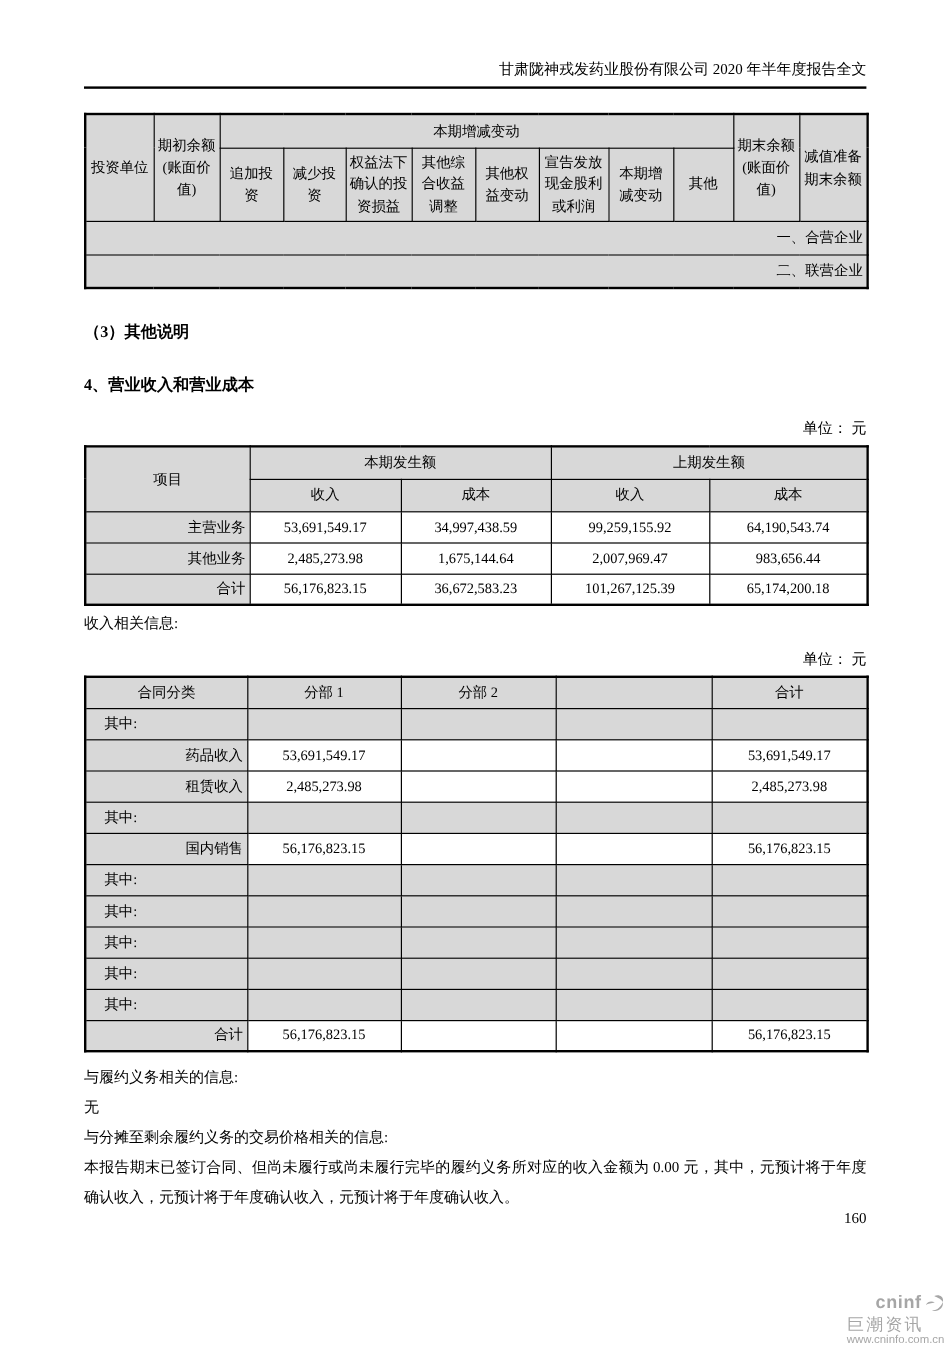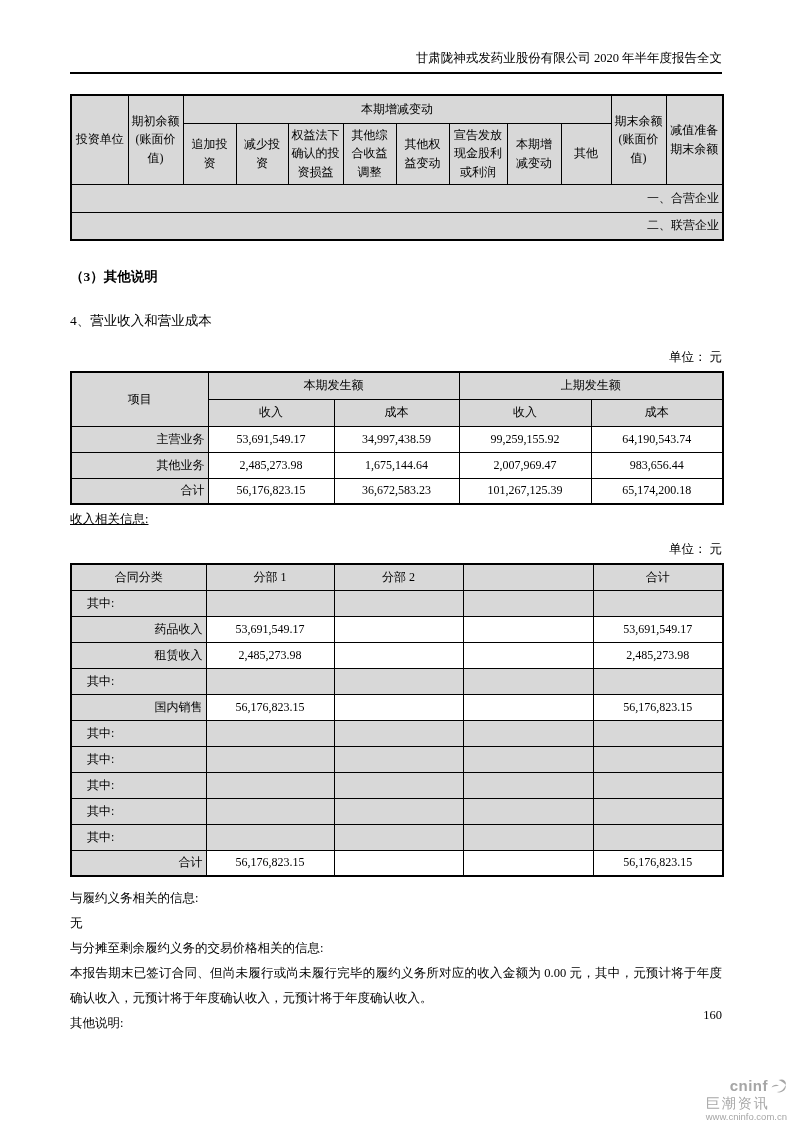--- a/index.html
+++ b/index.html
@@ -30,33 +30,33 @@
 
   
   .t1 { margin-top:20px; }
   .t1 td { word-break:break-all; line-height:1.55; }
   .t1 .h1row td { height:28px; }
   .t1 .h2row td { height:61px; }
   .t1 .drow td { height:28px; }
 
   
   .h3 { margin-top:27px; font-size:13.5px; font-weight:bold; }
-  .h4 { margin-top:26px; font-size:13.5px; font-weight:normal; }
+  .h4 { margin-top:26px; font-size:13.5px; font-weight:bold; }
   .unit { margin-top:19px; margin-bottom:5px; text-align:right; font-size:12.5px; }
   .unit2 { margin-top:11px; }
 
   
   .t2 .hrow td { height:27px; }
   .t2 .drow td { height:26px; }
 
   
   .note { font-size:12.5px; line-height:25px; }
   .note-first { margin-top:9px; }
   .para { text-align:justify; }
-  .rev-info { margin-top:3px; font-size:12.5px; line-height:22px;text-decoration:underline; }
+  .rev-info { margin-top:3px; font-size:12.5px; line-height:22px; }
 
   
   .t3 td { height:26px; }
 
   
   .page-number { position:absolute; top:1008px; right:71px; font-size:12.5px; }
   .footer-logo {
     position:absolute; top:1078px; right:6px;
     text-align:center; color:#a6a6a6;
     font-family:"Liberation Sans","DejaVu Sans",sans-serif;
@@ -263,21 +263,20 @@
         <td></td>
         <td class="r">56,176,823.15</td>
       </tr>
     </tbody>
       </table>
 
     <div class="note note-first">与履约义务相关的信息:</div>
     <div class="note">无</div>
     <div class="note">与分摊至剩余履约义务的交易价格相关的信息:</div>
     <div class="note para">本报告期末已签订合同、但尚未履行或尚未履行完毕的履约义务所对应的收入金额为 0.00 元，其中，元预计将于年度确认收入，元预计将于年度确认收入，元预计将于年度确认收入。</div>
-    <div class="note">其他说明:</div>
 
   </div>
 
   <div class="page-number">160</div>
 
   <div class="footer-logo">
     <div class="logo-top">
       <span>cninf</span>
       <svg width="17" height="15" viewBox="0 0 17 15" aria-hidden="true">
         <path d="M8.5 1 C13.5 -1 17 2.5 15.5 6 C14.5 3.5 11.5 2.6 8.5 1 Z" fill="#a6a6a6"></path>

